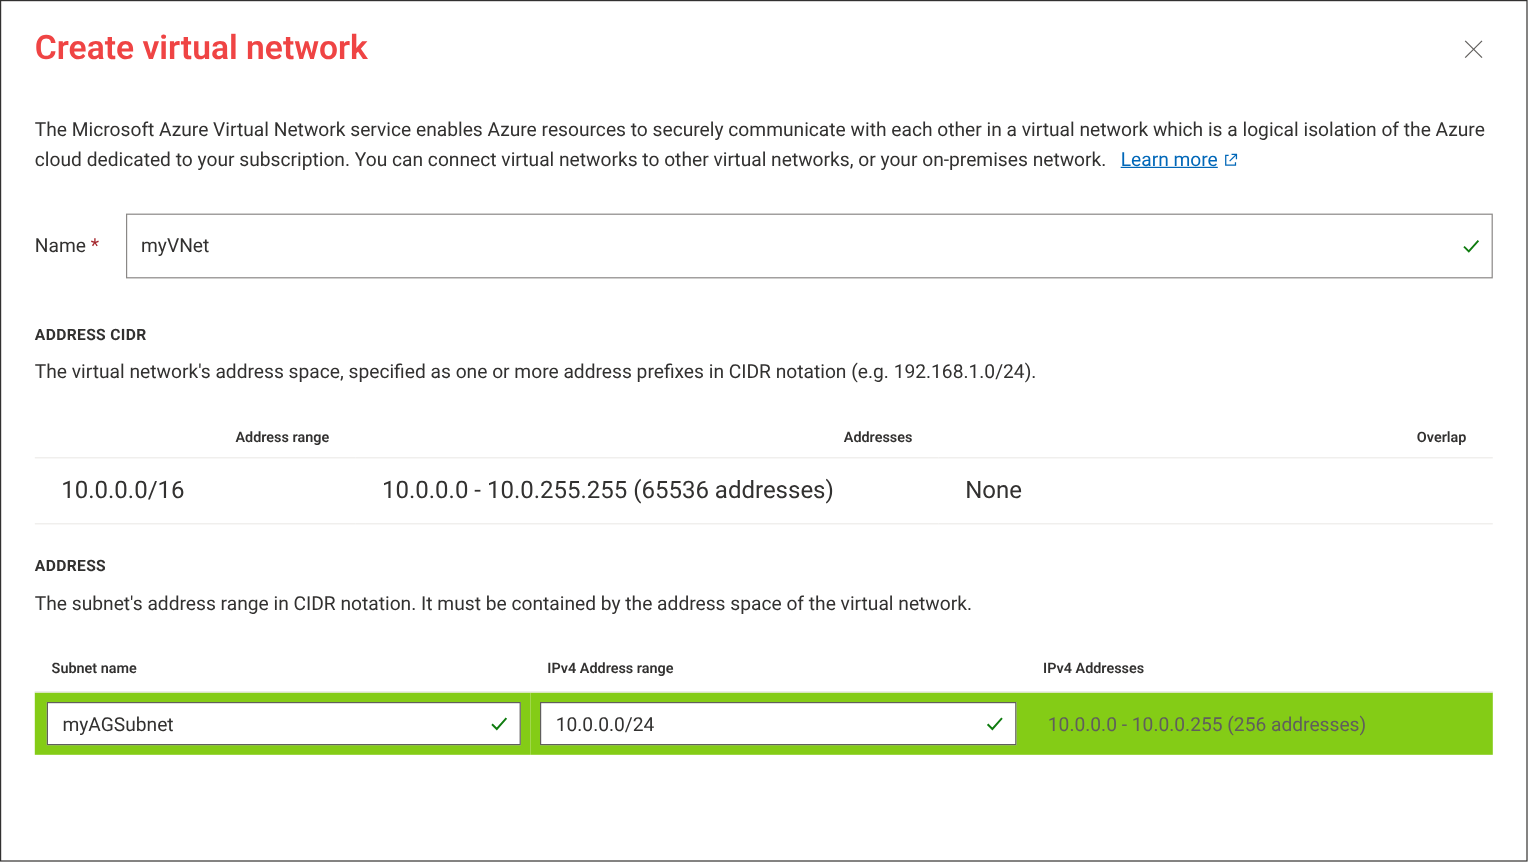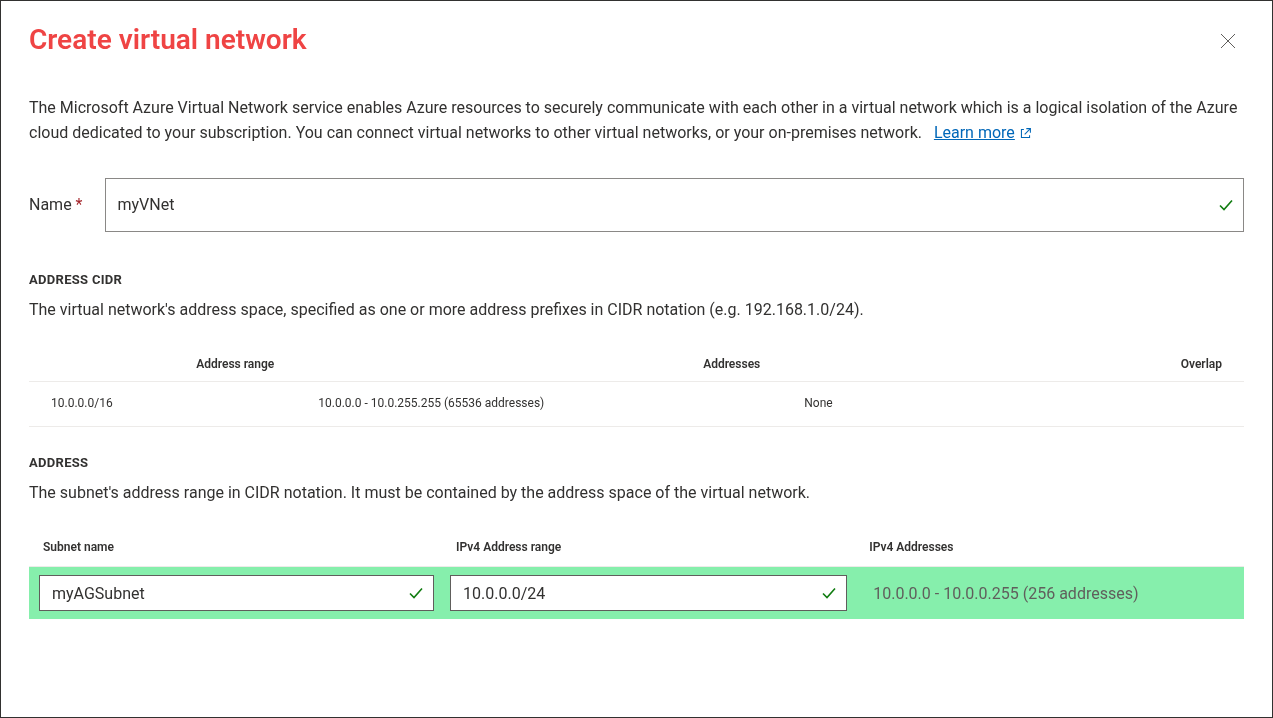--- a/index.html
+++ b/index.html
@@ -129,40 +129,40 @@
     }
     .addr-table th {
       text-align: right;
       font-weight: 600;
       font-size: 12px;
       color: #323130;
       padding: 10px 22px;
       border-bottom: 1px solid #edebe9;
     }
     .addr-table td {
-      font-size: 12px;
+      font-size: 20px;
       color: #323130;
       padding: 14px 22px 16px;
       border-bottom: 1px solid #edebe9;
     }
     .subnet-table {
       width: 100%;
       border-collapse: collapse;
     }
     .subnet-table th {
       text-align: left;
       font-weight: 600;
       font-size: 12px;
       color: #323130;
       padding: 10px 14px 12px;
       border-bottom: 1px solid #edebe9;
     }
     .subnet-table td {
       padding: 8px 8px;
-      background: #86efac;
+      background: #84cc16;
       vertical-align: middle;
     }
     .subnet-table td:first-child {
       padding-left: 10px;
     }
     .subnet-col1 { width: 34%; }
     .subnet-col2 { width: 34%; }
     .subnet-col3 { width: 32%; }
     .subnet-input {
       width: 100%;

